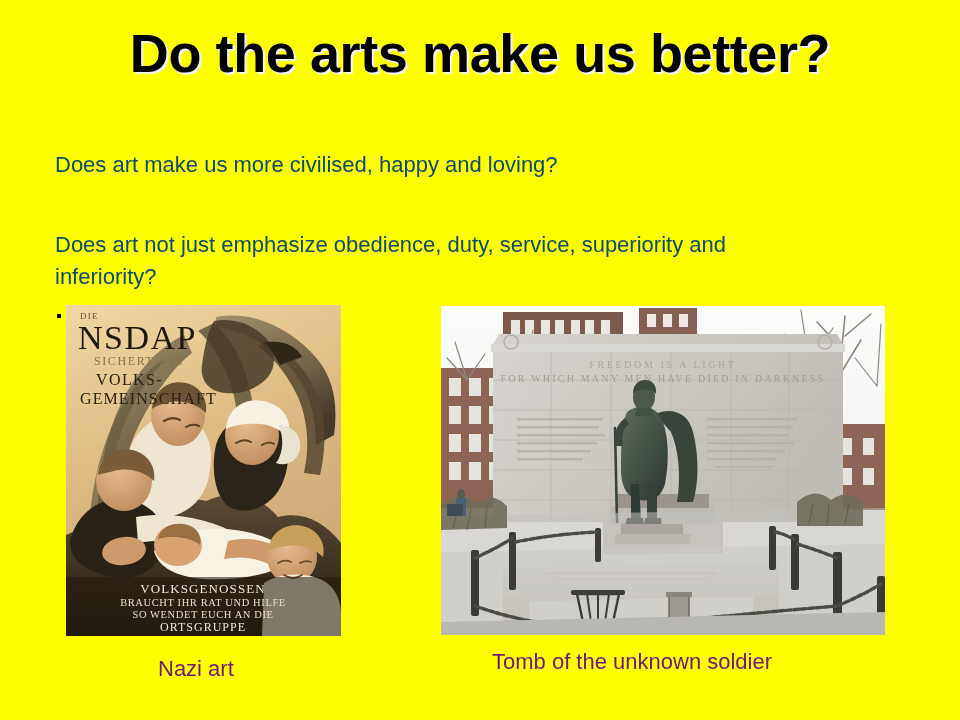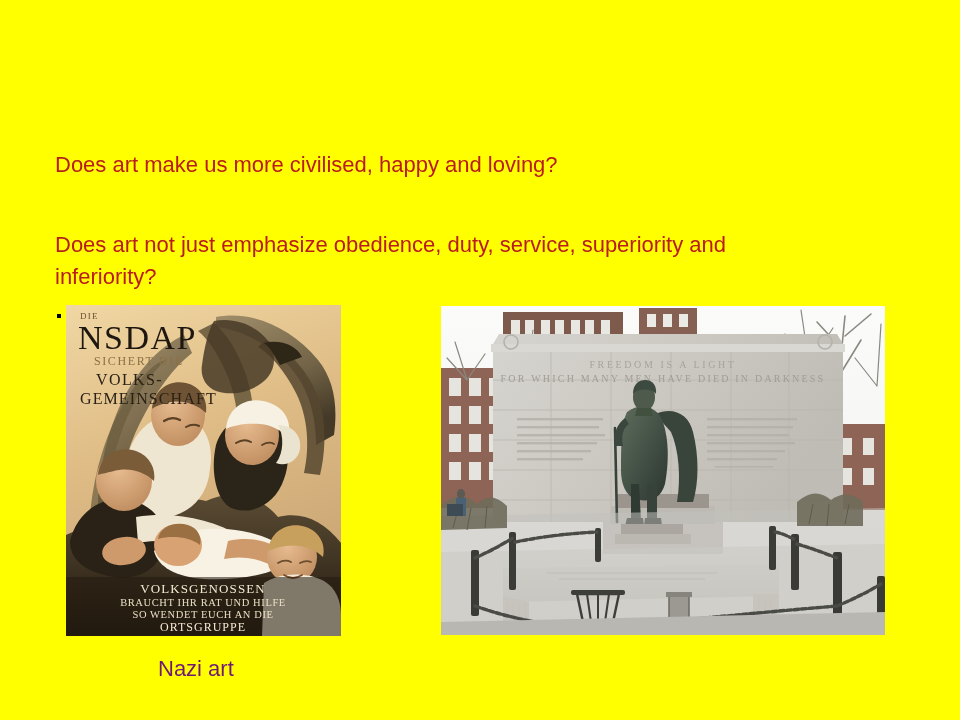--- a/index.html
+++ b/index.html
@@ -37,21 +37,21 @@
     white-space: nowrap;
   }
 
   
   .body-text {
     position: absolute;
     left: 55px;
     font-family: "Liberation Sans", sans-serif;
     font-size: 22px;
     line-height: 32px;
-    color: #b91c1c;
+    color: #0c4a6e;
     width: 700px;
   }
   #body-line-1 { top: 149px; }
   #body-line-2 { top: 229px; }
 
   
   #stray-bullet {
     position: absolute;
     left: 57px;
     top: 314px;
@@ -94,20 +94,21 @@
   #caption-left  { left: 158px; top: 655px; }
   #caption-right { left: 492px; top: 648px; }
 
   .photo svg { display: block; width: 100%; height: 100%; }
 </style>
 </head>
 <body>
 
 <div id="slide">
 
+  <div id="slide-title">Do the arts make us better?</div>
 
   <div id="body-line-1" class="body-text">Does art make us more civilised, happy and loving?</div>
 
   <div id="body-line-2" class="body-text">Does art not just emphasize obedience, duty, service, superiority and inferiority?</div>
 
   <div id="stray-bullet"></div>
 
   <div id="poster-image" class="photo">
     <svg viewBox="0 0 275 331" preserveAspectRatio="none">
       <defs>
@@ -427,14 +428,15 @@
 
       <rect x="228" y="290" width="20" height="22" fill="#9c9992" stroke="#6d6a63" stroke-width="1.5"></rect>
       <rect x="225" y="286" width="26" height="5" fill="#87847d"></rect>
 
       <path d="M0 316 L444 306 L444 329 L0 329 Z" fill="#b9b7b1"></path>
     </svg>
   </div>
 
   <div id="caption-left" class="caption">Nazi art</div>
 
+  <div id="caption-right" class="caption">Tomb of the unknown soldier</div>
 
 </div>
 
 </body></html>

